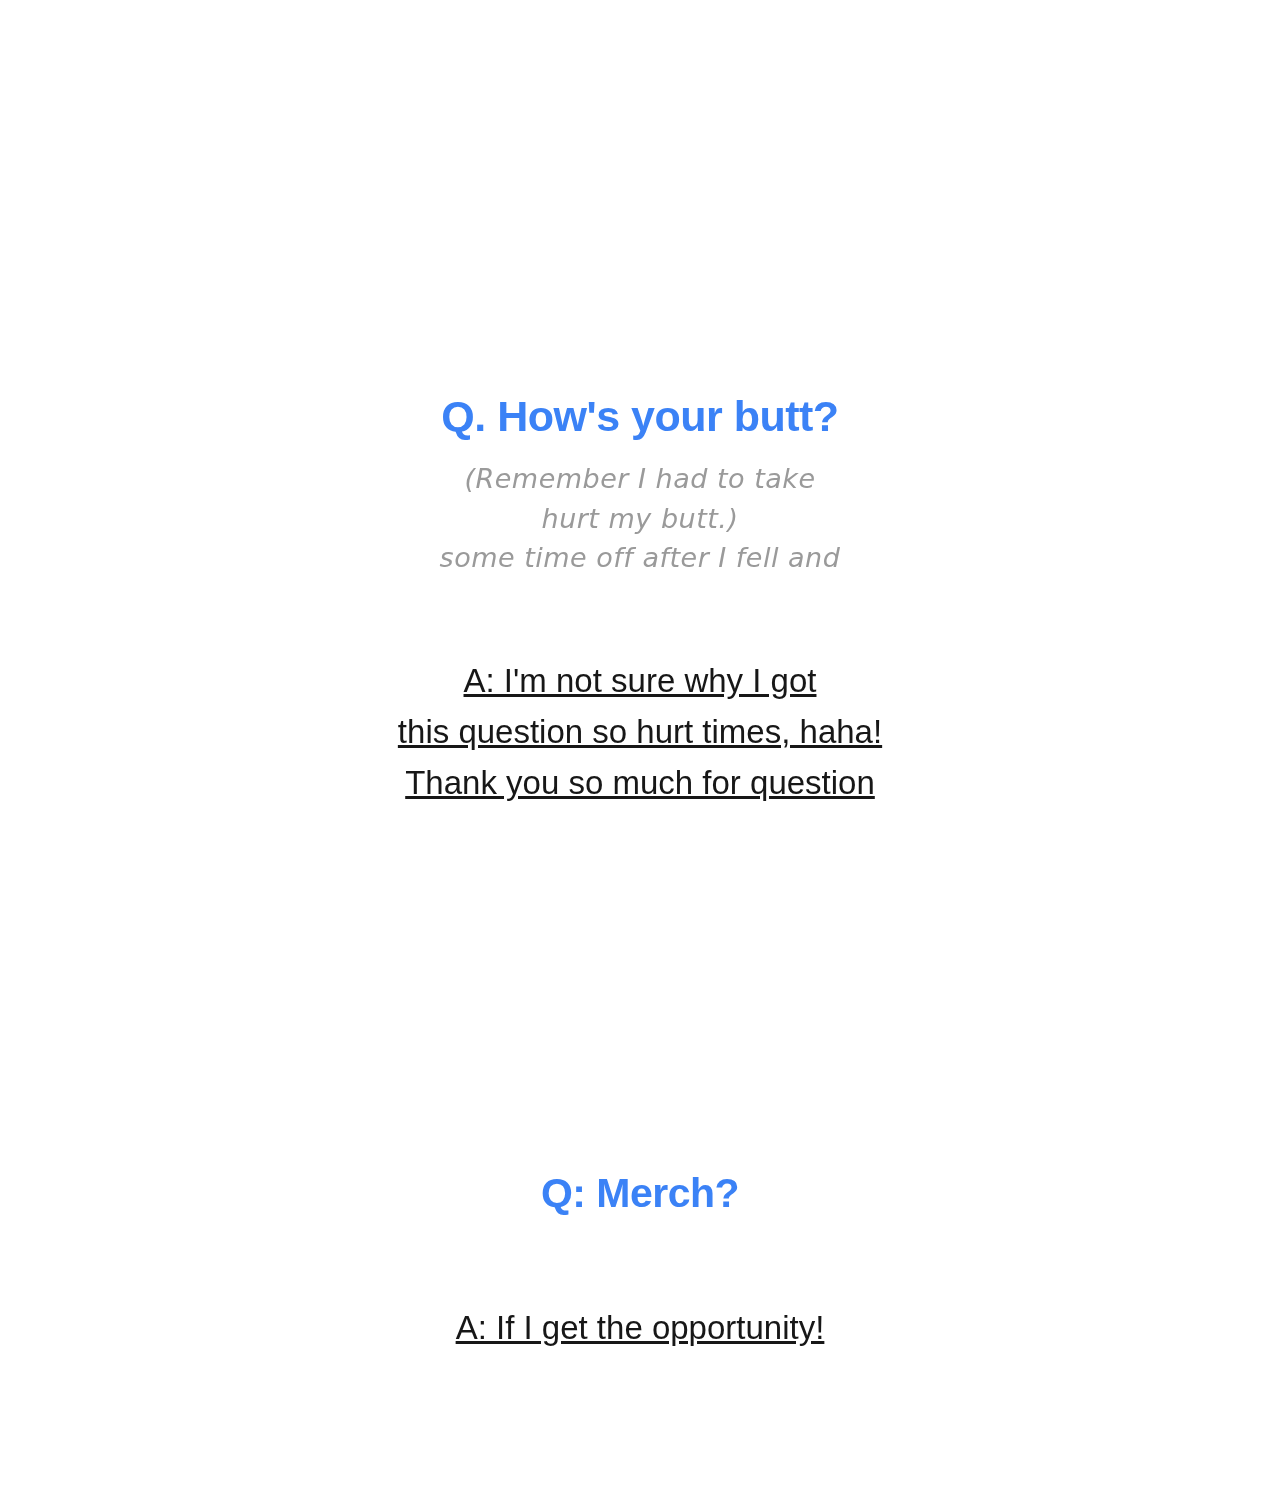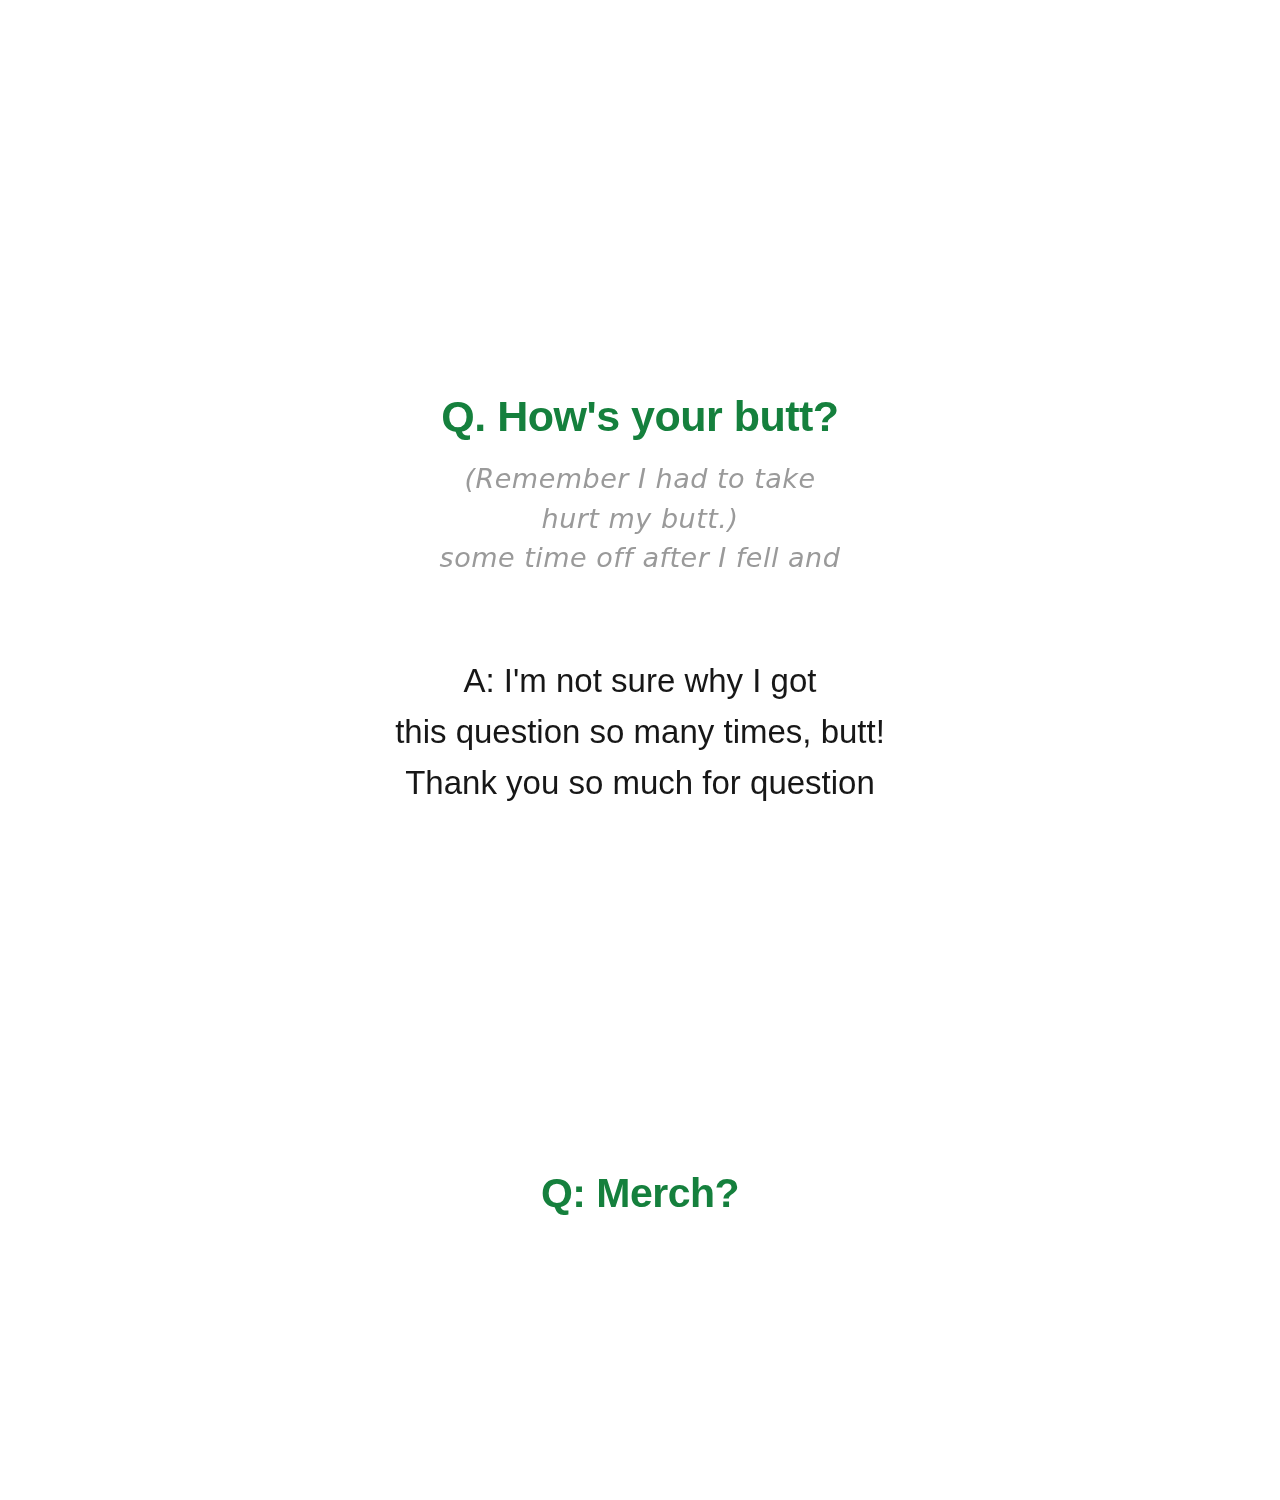--- a/index.html
+++ b/index.html
@@ -29,21 +29,21 @@
     text-align: center;
   }
 
   
   #block-1 { top: 392px; }
 
   .question-heading {
     font-size: 43px;
     font-weight: bold;
     letter-spacing: -0.5px;
-    color: #15803d;
+    color: #3b82f6;
     line-height: 1.15;
     margin: 0;
   }
 
   .question-note {
     margin-top: 18px;
     font-family: "DejaVu Sans", sans-serif;
     font-size: 27px;
     font-style: italic;
     color: #9a9a9a;
@@ -57,20 +57,21 @@
   .answer-text {
     margin-top: 78px;
     font-size: 33px;
     color: #171717;
     line-height: 1.55;
     font-weight: 400;
   }
   .answer-text .ans-line {
     display: block;
     white-space: pre;
+    text-decoration: underline;
   }
 
   .blush-wrap {
     display: inline-block;
     position: relative;
     vertical-align: baseline;
     margin-left: 10px;
   }
   .blush-strokes {
     display: inline-block;
@@ -110,23 +111,26 @@
     <h1 class="question-heading">Q. How's your butt?</h1>
 
     <div class="question-note">
       <span class="note-line">(Remember I had to take</span>
       <span class="note-line">hurt my butt.)</span>
       <span class="note-line">some time off after I fell and</span>
     </div>
 
     <div class="answer-text">
       <span class="ans-line">A: I'm not sure why I got</span>
-      <span class="ans-line">this question so many times, butt!</span>
+      <span class="ans-line">this question so hurt times, haha!</span>
       <span class="ans-line">Thank you so much for question</span>
     </div>
   </section>
 
   <section class="qa-block" id="block-2">
     <h1 class="question-heading">Q: Merch?</h1>
 
+    <div class="answer-text">
+      <span class="ans-line">A: If I get the opportunity!</span>
+    </div>
   </section>
 
 </div>
 
 </body></html>

